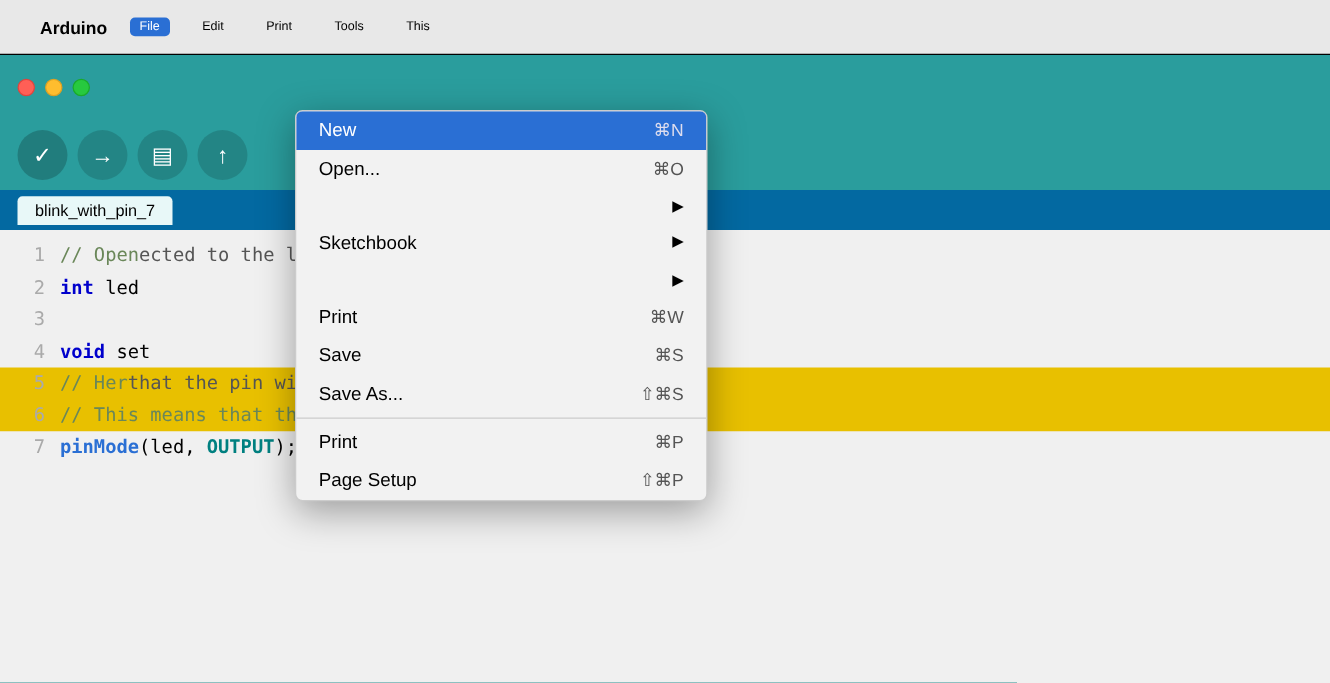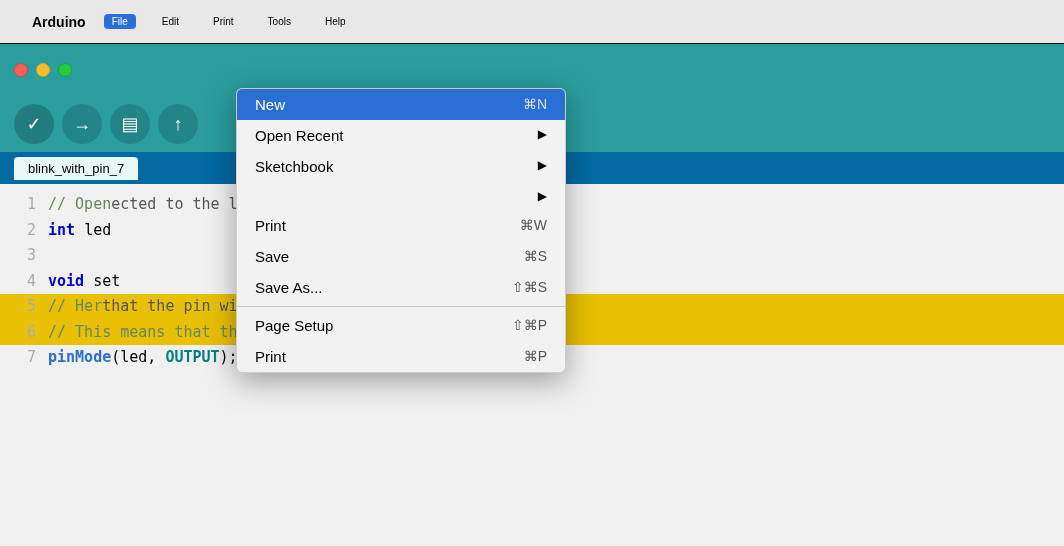--- a/index.html
+++ b/index.html
@@ -199,21 +199,21 @@
 </head>
 <body>
 
 <div class="menubar">
   <span class="apple-icon"></span>
   <span class="menubar-app">Arduino</span>
   <span class="menubar-item active">File</span>
   <span class="menubar-item">Edit</span>
   <span class="menubar-item">Print</span>
   <span class="menubar-item">Tools</span>
-  <span class="menubar-item">Help</span>
+  <span class="menubar-item">This</span>
 </div>
 
 <div class="window">
 
   <div class="titlebar">
     <div class="traffic-light traffic-close"></div>
     <div class="traffic-light traffic-min"></div>
     <div class="traffic-light traffic-max"></div>
   </div>
 
@@ -259,23 +259,26 @@
     </div>
   </div>
 
   <div class="dropdown-menu">
 
     <div class="menu-item selected">
       <span class="menu-item-label">New</span>
       <span class="menu-item-shortcut">⌘N</span>
     </div>
 
-
-    <div class="menu-item">
-      <span class="menu-item-label">Open Recent</span>
+    <div class="menu-item">
+      <span class="menu-item-label">Open...</span>
+      <span class="menu-item-shortcut">⌘O</span>
+    </div>
+
+    <div class="menu-item">
       <span class="menu-item-arrow">▶</span>
     </div>
 
     <div class="menu-item">
       <span class="menu-item-label">Sketchbook</span>
       <span class="menu-item-arrow">▶</span>
     </div>
 
     <div class="menu-item">
       <span class="menu-item-arrow">▶</span>
@@ -291,23 +294,23 @@
       <span class="menu-item-shortcut">⌘S</span>
     </div>
 
     <div class="menu-item">
       <span class="menu-item-label">Save As...</span>
       <span class="menu-item-shortcut">⇧⌘S</span>
     </div>
     <div class="menu-separator"></div>
 
     <div class="menu-item">
+      <span class="menu-item-label">Print</span>
+      <span class="menu-item-shortcut">⌘P</span>
+    </div>
+
+    <div class="menu-item">
       <span class="menu-item-label">Page Setup</span>
       <span class="menu-item-shortcut">⇧⌘P</span>
     </div>
-
-    <div class="menu-item">
-      <span class="menu-item-label">Print</span>
-      <span class="menu-item-shortcut">⌘P</span>
-    </div>
   </div>
 
 </div>
 
 </body></html>

